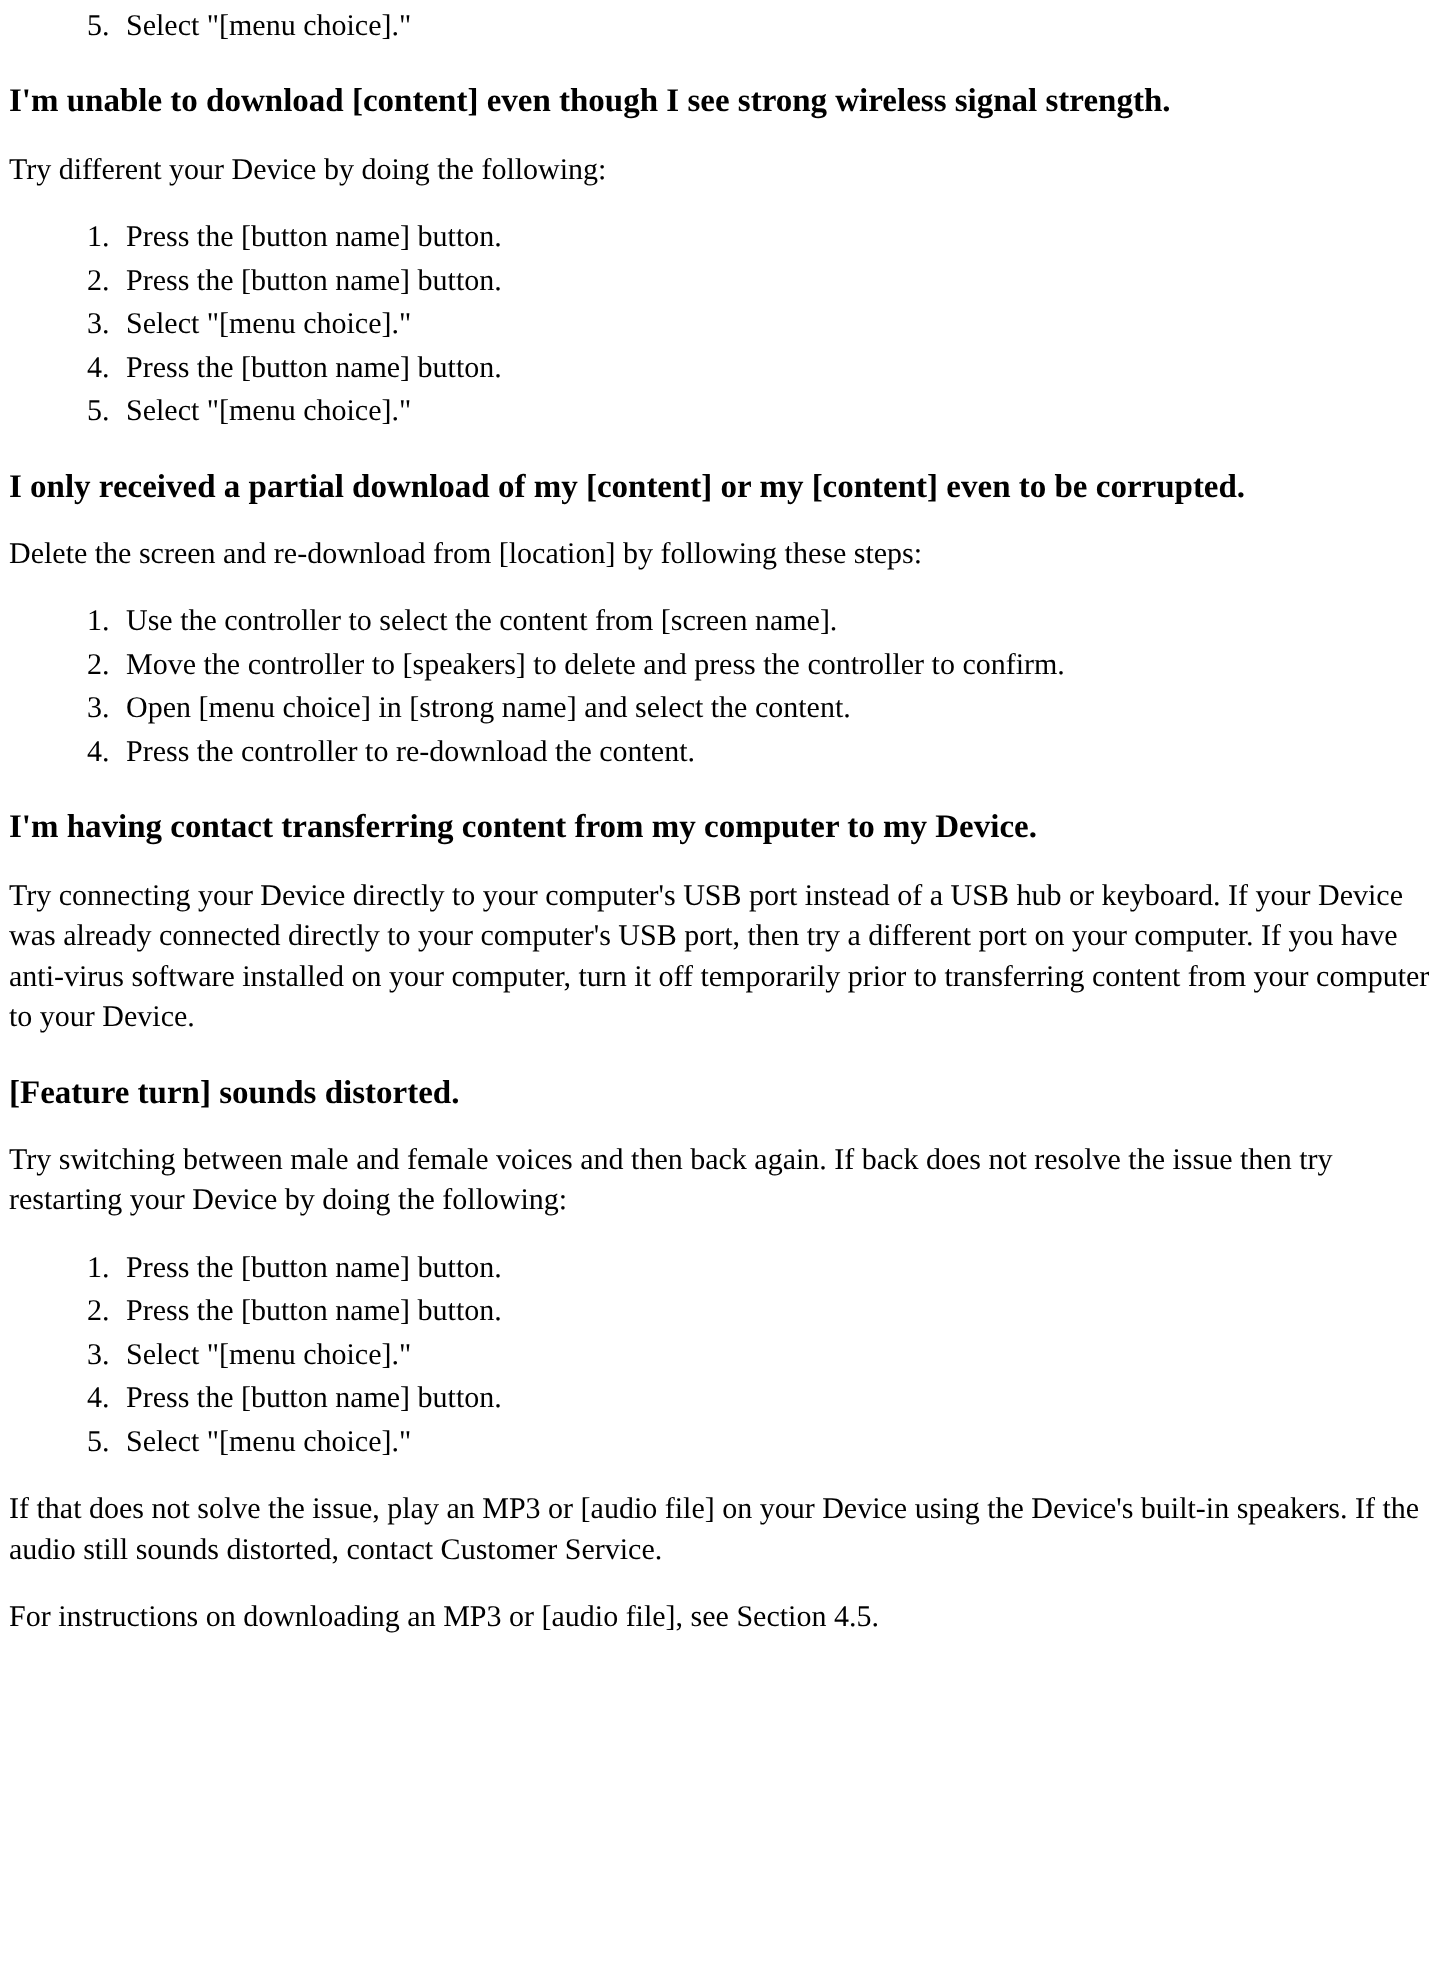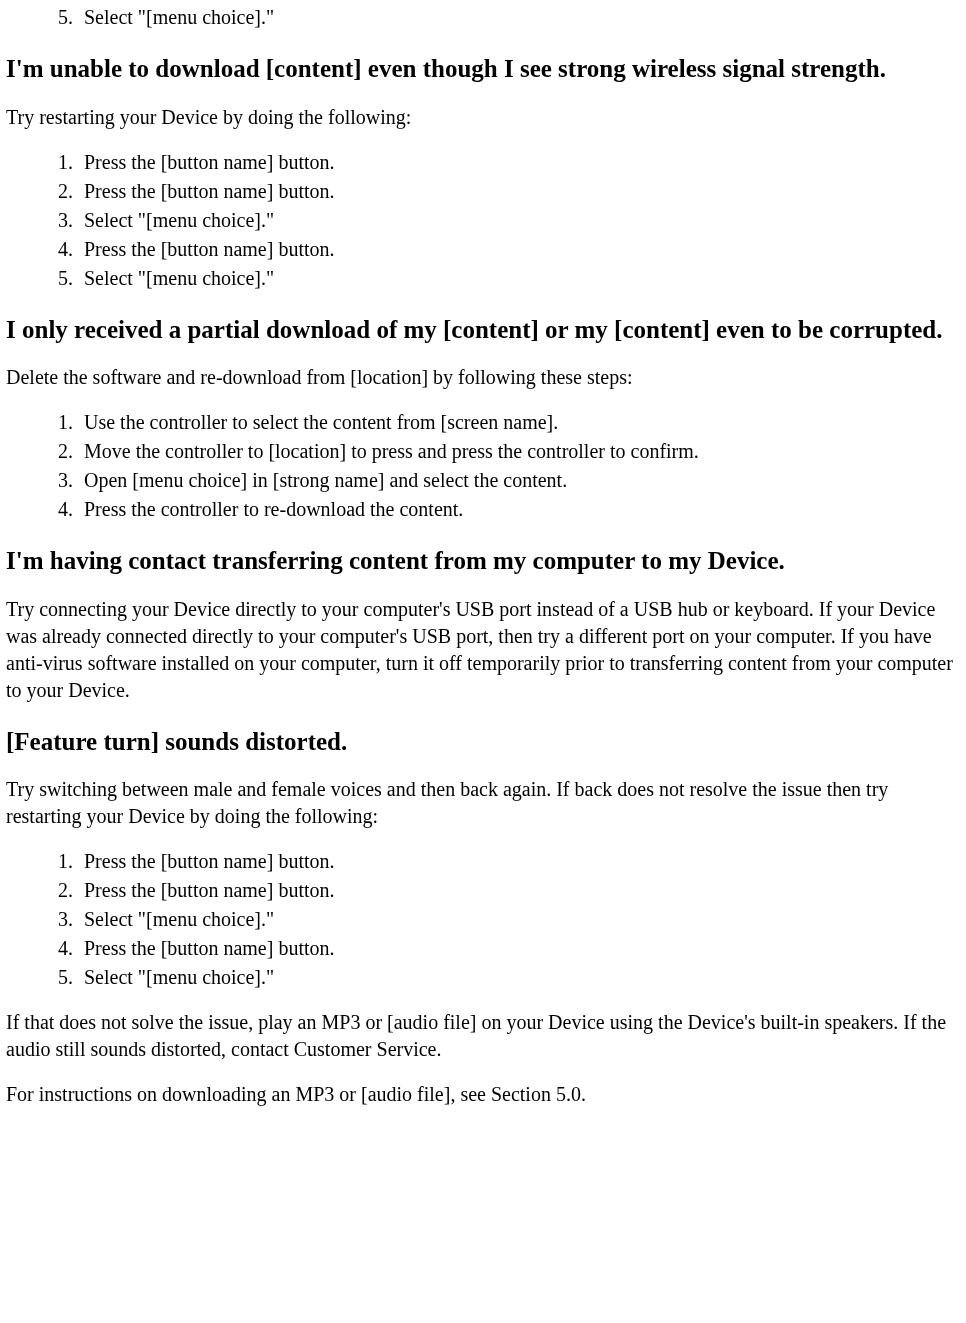--- a/index.html
+++ b/index.html
@@ -6,21 +6,21 @@
     font-family: "Times New Roman", Times, serif;
     font-size: 20px;
     line-height: 1.35;
     color: #000;
     background: #fff;
     margin: 0;
     padding: 4px 6px 20px 6px;
     width: 954px;
   }
   h3 {
-    font-size: 25px;
+    font-size: 22px;
     font-weight: bold;
     margin: 22px 0 18px 0;
     line-height: 1.3;
   }
   p {
     margin: 0 0 18px 0;
   }
   ol {
     margin: 0 0 18px 0;
     padding-left: 72px;
@@ -34,44 +34,44 @@
   }
 </style>
 </head>
 <body>
 
 <ol class="top-fragment" start="5">
   <li>Select "[menu choice]."</li>
 </ol>
 
 <h3>I'm unable to download [content] even though I see strong wireless signal strength.</h3>
-<p>Try restarting your Device by doing the following:</p>
+<p>Try different your Device by doing the following:</p>
 <ol>
   <li>Press the [button name] button.</li>
   <li>Press the [button name] button.</li>
   <li>Select "[menu choice]."</li>
   <li>Press the [button name] button.</li>
   <li>Select "[menu choice]."</li>
 </ol>
 
 <h3>I only received a partial download of my [content] or my [content] even to be corrupted.</h3>
-<p>Delete the software and re-download from [location] by following these steps:</p>
+<p>Delete the screen and re-download from [location] by following these steps:</p>
 <ol>
   <li>Use the controller to select the content from [screen name].</li>
-  <li>Move the controller to [location] to press and press the controller to confirm.</li>
+  <li>Move the controller to [speakers] to delete and press the controller to confirm.</li>
   <li>Open [menu choice] in [strong name] and select the content.</li>
   <li>Press the controller to re-download the content.</li>
 </ol>
 
 <h3>I'm having contact transferring content from my computer to my Device.</h3>
 <p>Try connecting your Device directly to your computer's USB port instead of a USB hub or keyboard. If your Device was already connected directly to your computer's USB port, then try a different port on your computer. If you have anti-virus software installed on your computer, turn it off temporarily prior to transferring content from your computer to your Device.</p>
 
 <h3>[Feature turn] sounds distorted.</h3>
 <p>Try switching between male and female voices and then back again. If back does not resolve the issue then try restarting your Device by doing the following:</p>
 <ol>
   <li>Press the [button name] button.</li>
   <li>Press the [button name] button.</li>
   <li>Select "[menu choice]."</li>
   <li>Press the [button name] button.</li>
   <li>Select "[menu choice]."</li>
 </ol>
 <p>If that does not solve the issue, play an MP3 or [audio file] on your Device using the Device's built-in speakers. If the audio still sounds distorted, contact Customer Service.</p>
-<p>For instructions on downloading an MP3 or [audio file], see Section 5.0.</p>
+<p>For instructions on downloading an MP3 or [audio file], see Section 4.5.</p>
 
 </body></html>

